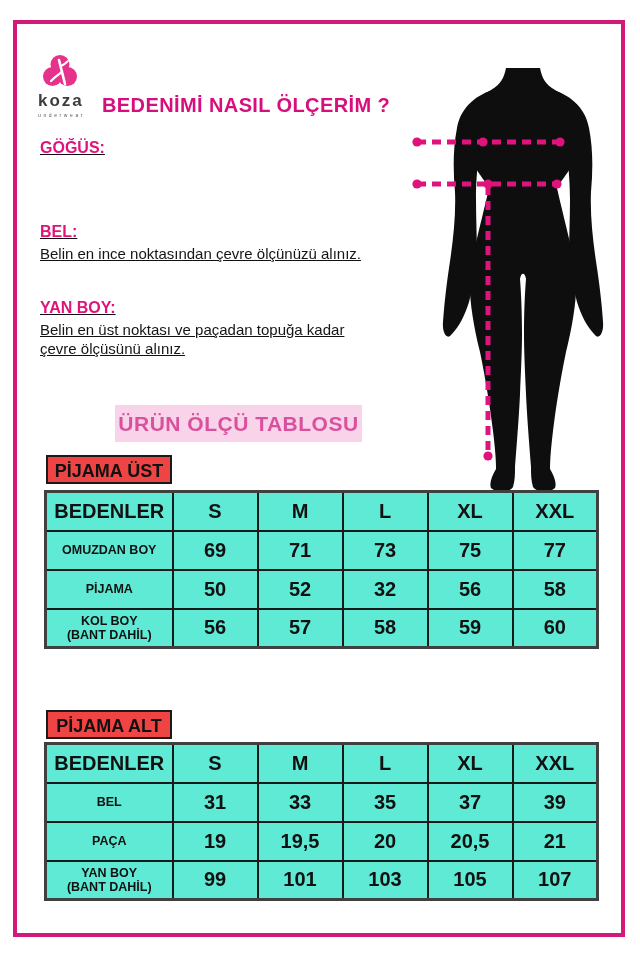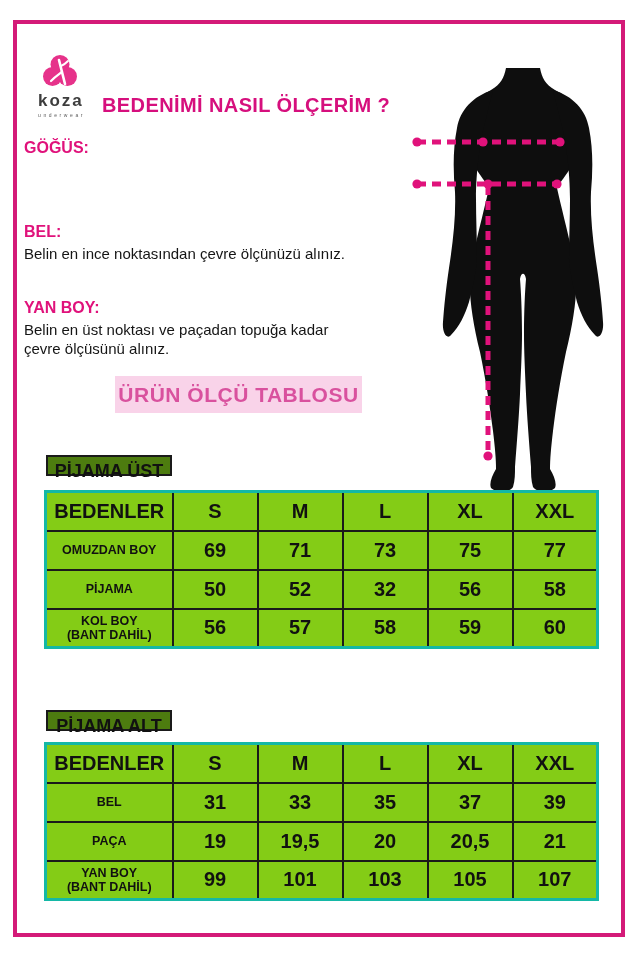--- a/index.html
+++ b/index.html
@@ -16,47 +16,47 @@
   .logo { position:absolute; left:38px; top:54px; width:44px; text-align:center; }
   .logo svg { display:block; margin:0 auto; }
   .logo .brand { font-size:17px; font-weight:bold; color:#3d3d3d; letter-spacing:2px; margin-top:1px; }
   .logo .tagline { font-size:5px; color:#5a5a5a; letter-spacing:2.6px; margin-top:1px; white-space:nowrap; }
   
   .title {
     position:absolute; left:102px; top:94px; font-size:20px; font-weight:bold;
     color:#d60f7d; letter-spacing:0.4px; white-space:nowrap;
   }
   
-  .section { position:absolute; left:24px; width:360px; }
+  .section { position:absolute; left:40px; width:360px;text-decoration:underline; }
   .sec-0 { top:139px; }
   .sec-1 { top:223px; }
   .sec-2 { top:299px; }
   .sec-head { font-size:16px; font-weight:bold; color:#e0127b; margin-bottom:3px; }
   .sec-body { font-size:15px; color:#151515; line-height:19px; white-space:pre-line; }
   
   .figure { position:absolute; left:405px; top:24px; width:220px; height:471px; }
   
   .banner {
-    position:absolute; left:115px; top:376px; width:247px; height:37px;
+    position:absolute; left:115px; top:405px; width:247px; height:37px;
     background:#f9d3e9; color:#d9519e; font-size:21px; font-weight:bold;
     text-align:center; line-height:37px; letter-spacing:0.5px; white-space:nowrap;
   }
   
   .tbl-label {
-    position:absolute; left:46px; width:126px; height:21px;
-    border:2px solid #1a1a1a; background:#4d7c0f;
+    position:absolute; left:46px; width:126px; height:29px;
+    border:2px solid #1a1a1a; background:#ef4444;
     font-size:18px; font-weight:bold; text-align:center; line-height:28px; color:#111;
     white-space:nowrap;
   }
   .tbl-label-0 { top:455px; }
   .tbl-label-1 { top:710px; }
   
   table.size-table {
-    position:absolute; left:44px; width:555px; background:#84cc16;
-    border-collapse:collapse; table-layout:fixed; border:3px solid #14b8a6;
+    position:absolute; left:44px; width:555px; background:#5eead4;
+    border-collapse:collapse; table-layout:fixed; border:3px solid #404040;
   }
   .size-table-0 { top:490px; }
   .size-table-1 { top:742px; }
   table.size-table th, table.size-table td {
     border:2px solid #1a1a1a; text-align:center; vertical-align:middle;
     height:39px; padding:0; color:#111;
   }
   table.size-table th { font-size:20px; font-weight:bold; }
   table.size-table th:first-child, table.size-table td:first-child { width:127px; }
   td.row-label { font-size:12.5px; font-weight:bold; white-space:pre-line; line-height:14px; }

